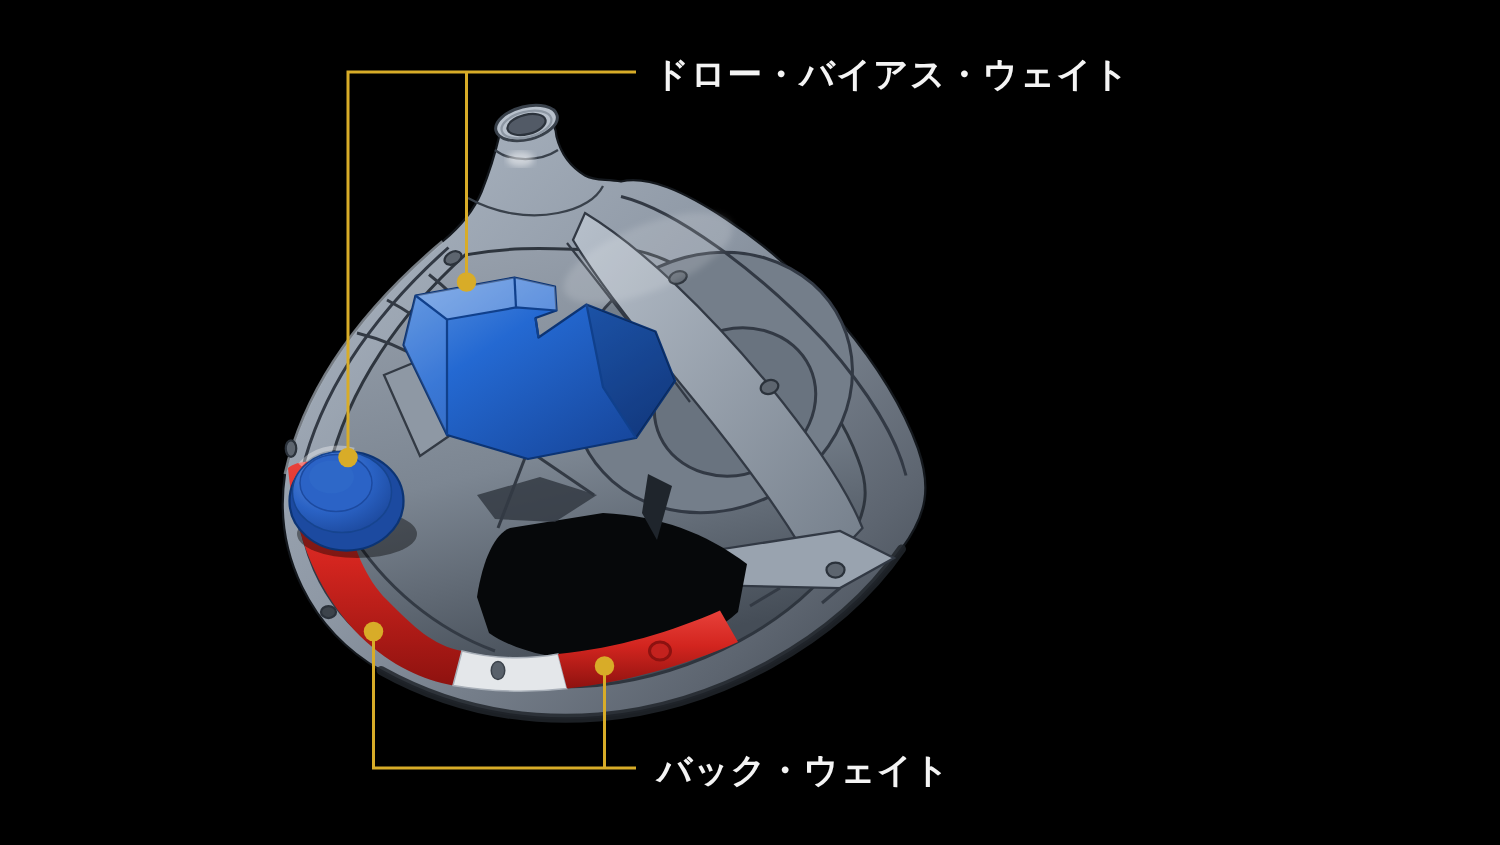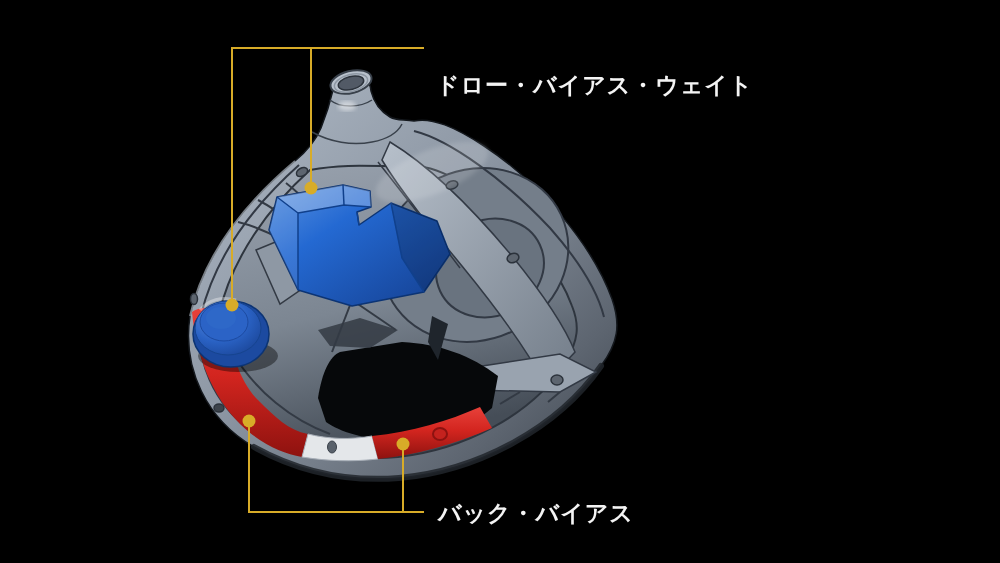--- a/index.html
+++ b/index.html
@@ -14,21 +14,21 @@
   .label{
     position:absolute;
     color:#f4f4f4;
     font-weight:bold;
     font-size:23px;
     line-height:26px;
     letter-spacing:1px;
     white-space:nowrap;
     text-shadow:0 0 2px rgba(0,0,0,.6);
   }
-  .label-top{left:436px;top:36px;margin-top:36px;}
+  .label-top{left:436px;top:36px;}
   .label-bottom{left:438px;top:500px;}
 </style>
 </head>
 <body>
 
 <div class="stage">
 
 <svg viewBox="0 0 1000 563" width="1000" height="563">
   <defs>
     <linearGradient id="gShell" x1="0" y1="0" x2="1" y2="1">
@@ -181,15 +181,15 @@
   </g>
   <g fill="#d8ac28">
     <circle cx="232" cy="305" r="6.5"></circle>
     <circle cx="311" cy="188" r="6.5"></circle>
     <circle cx="249" cy="421" r="6.5"></circle>
     <circle cx="403" cy="444" r="6.5"></circle>
   </g>
 </svg>
 
 <div class="label label-top">ドロー・バイアス・ウェイト</div>
-<div class="label label-bottom">バック・バイアス</div>
+<div class="label label-bottom">バック・ウェイト</div>
 
 </div>
 
 </body></html>

